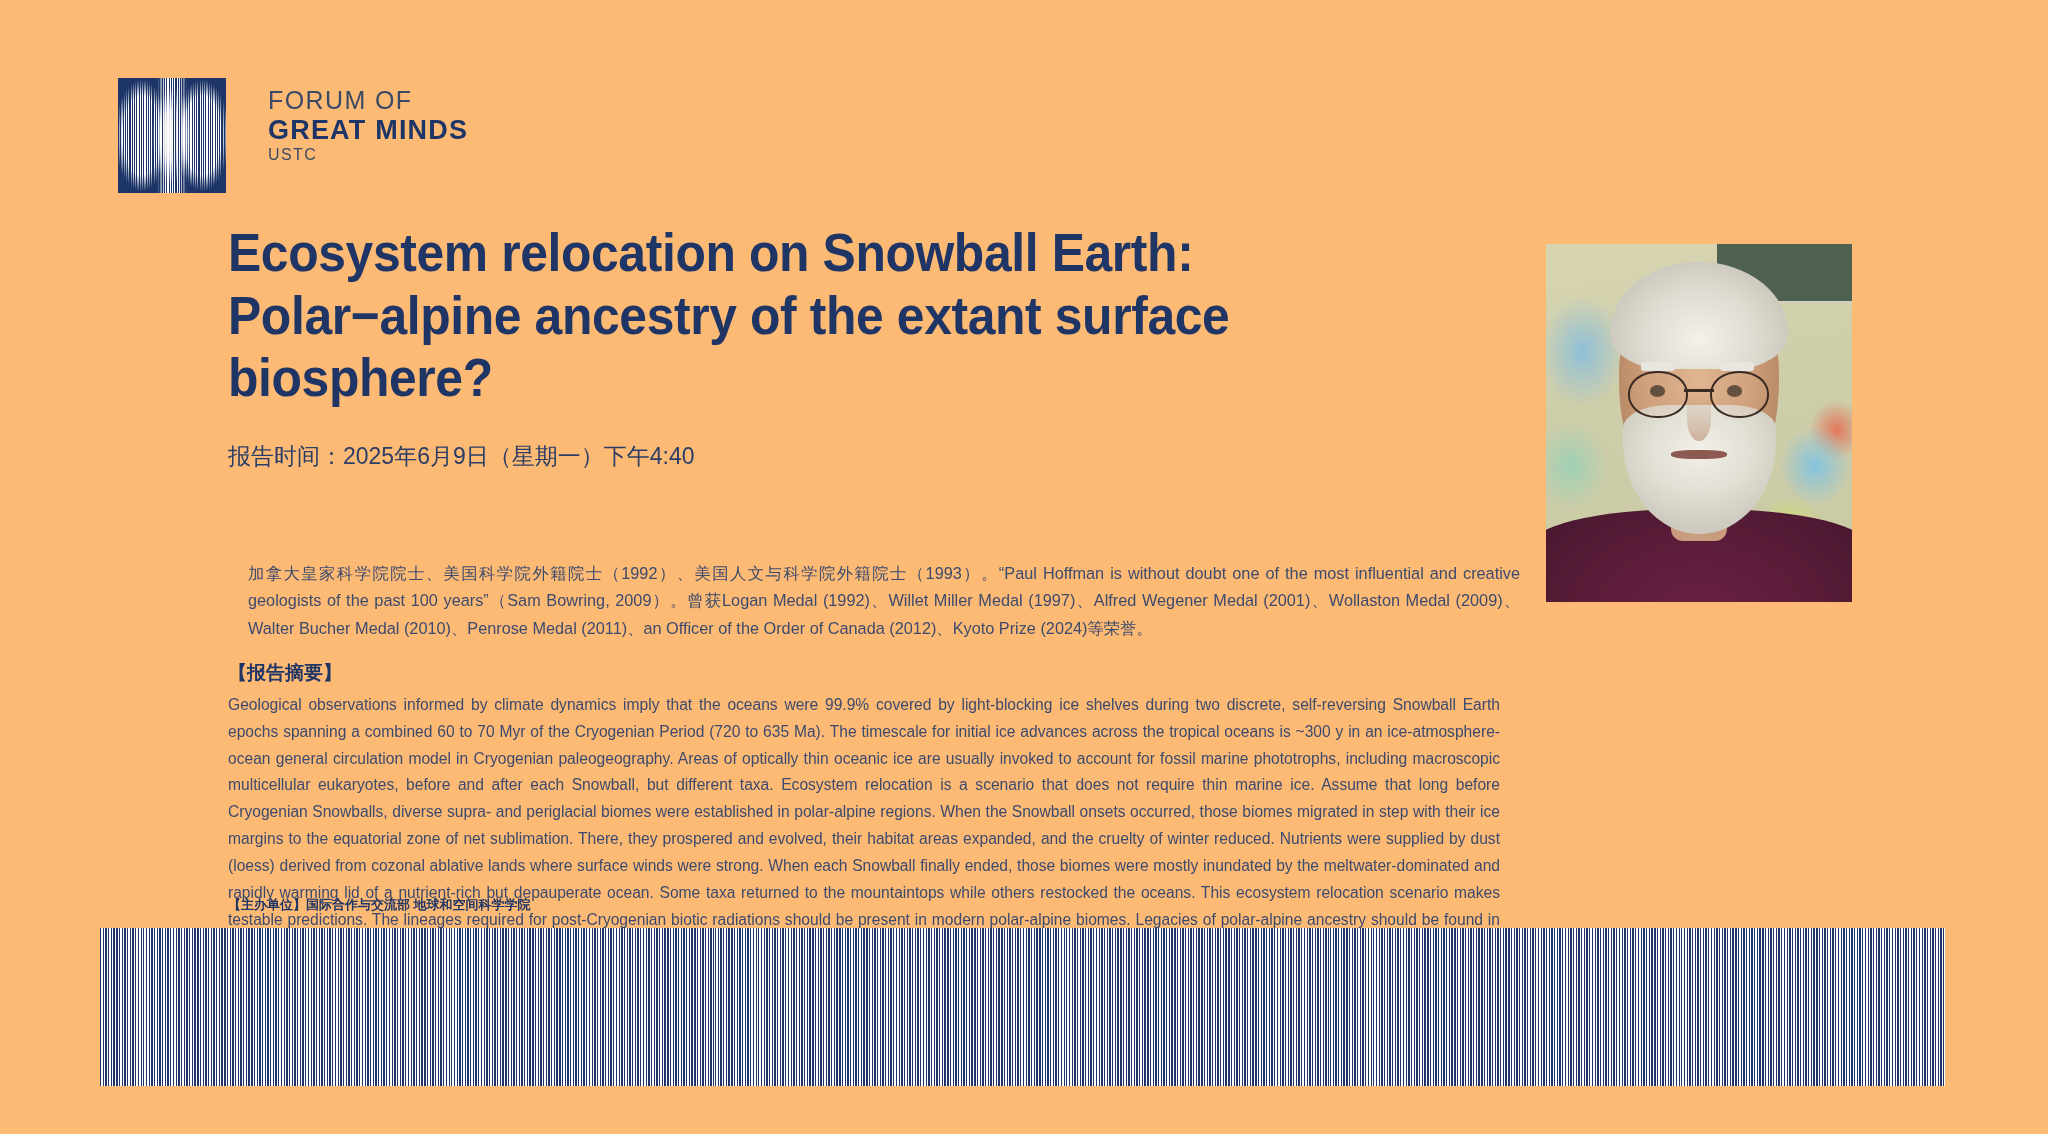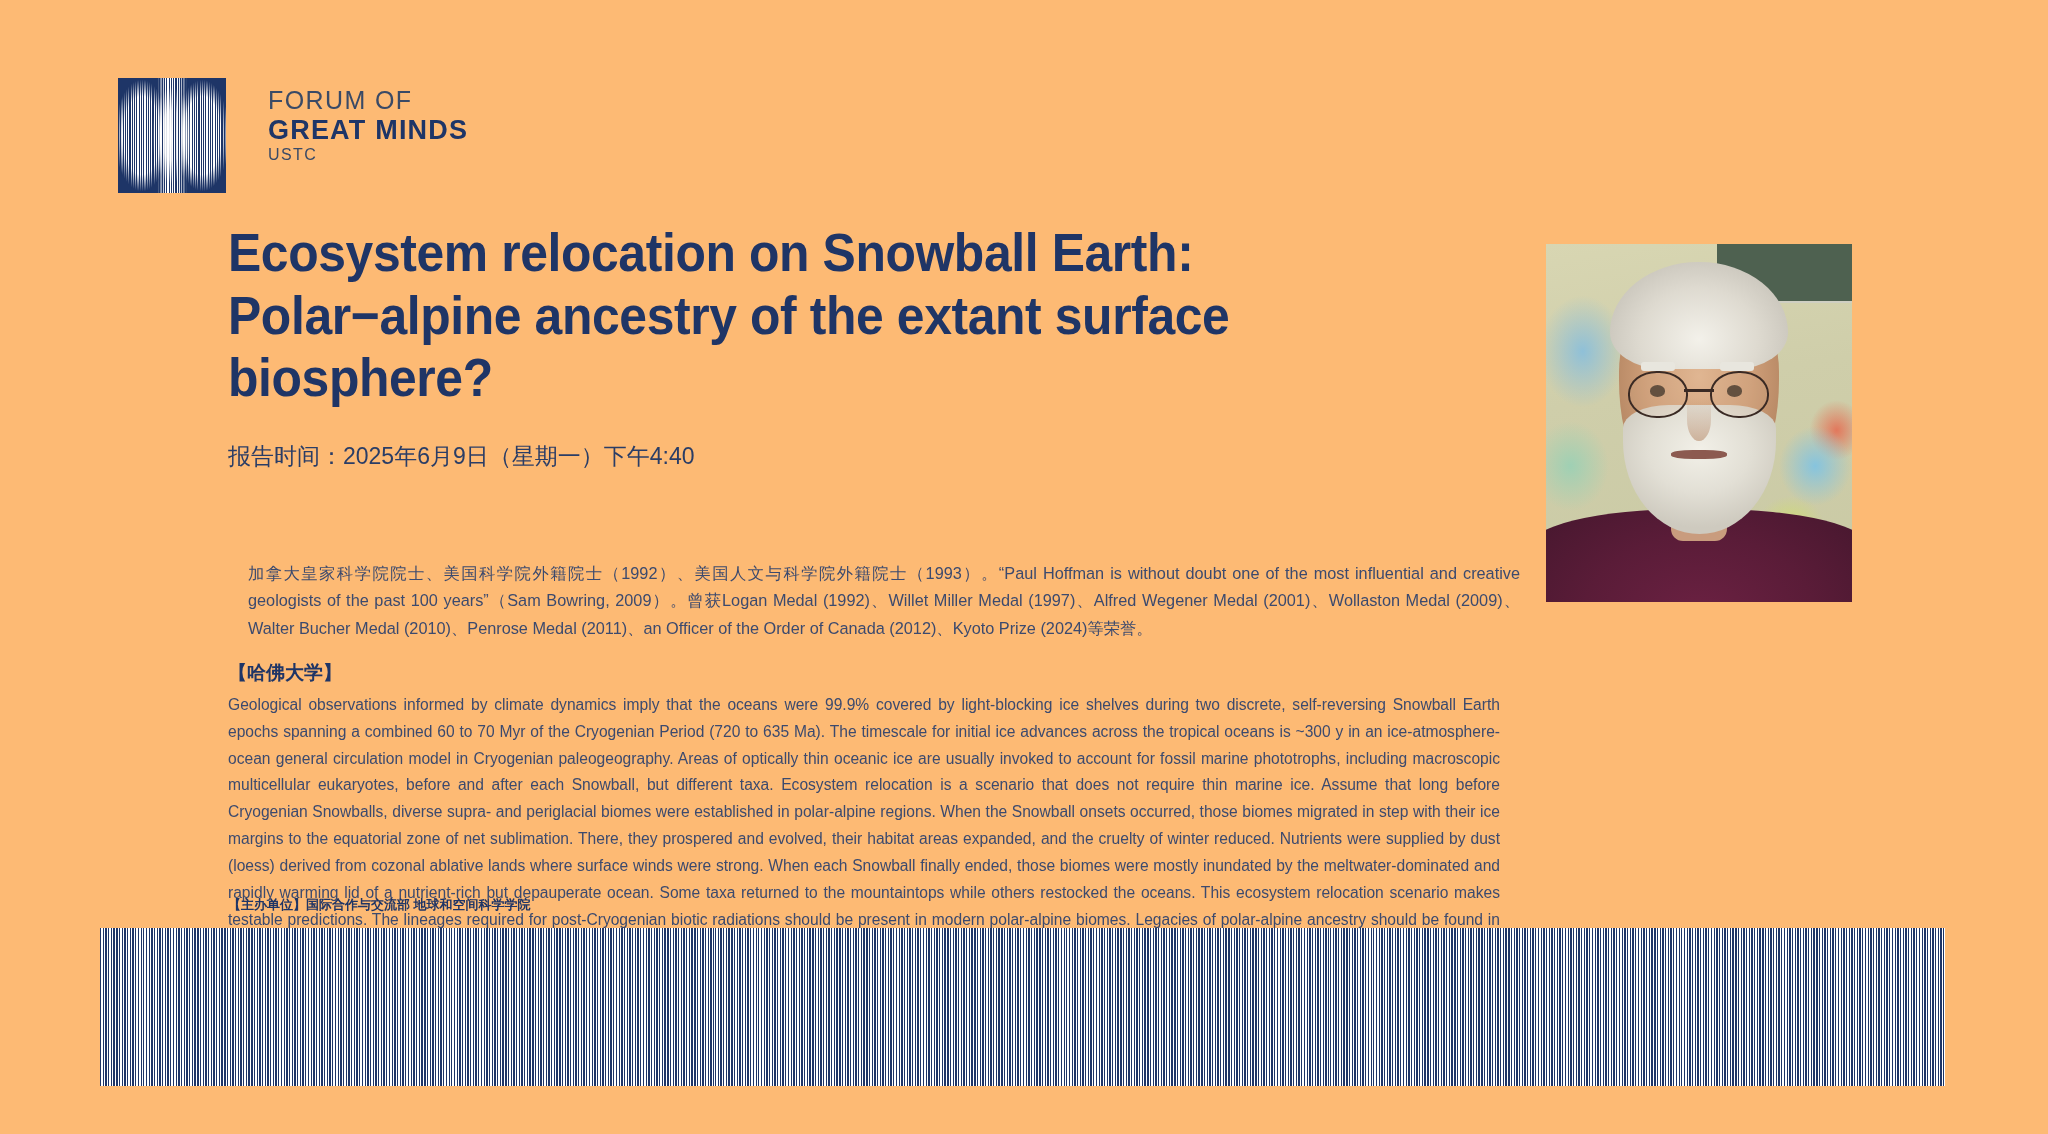--- a/index.html
+++ b/index.html
@@ -381,21 +381,21 @@
   </div>
 
   <div class="title">Ecosystem relocation on Snowball Earth: Polar−alpine ancestry of the extant surface biosphere?</div>
 
   <div class="meta">
     <div>报告时间：2025年6月9日（星期一）下午4:40</div>
   </div>
 
   <div class="bio">加拿大皇家科学院院士、美国科学院外籍院士（1992）、美国人文与科学院外籍院士（1993）。“Paul Hoffman is without doubt one of the most influential and creative geologists of the past 100 years”（Sam Bowring, 2009）。曾获Logan Medal (1992)、Willet Miller Medal (1997)、Alfred Wegener Medal (2001)、Wollaston Medal (2009)、Walter Bucher Medal (2010)、Penrose Medal (2011)、an Officer of the Order of Canada (2012)、Kyoto Prize (2024)等荣誉。</div>
 
-  <div class="abstract-head">【哈佛大学】</div>
+  <div class="abstract-head">【报告摘要】</div>
   <div class="abstract-body">Geological observations informed by climate dynamics imply that the oceans were 99.9% covered by light-blocking ice shelves during two discrete, self-reversing Snowball Earth epochs spanning a combined 60 to 70 Myr of the Cryogenian Period (720 to 635 Ma). The timescale for initial ice advances across the tropical oceans is ~300 y in an ice-atmosphere-ocean general circulation model in Cryogenian paleogeography. Areas of optically thin oceanic ice are usually invoked to account for fossil marine phototrophs, including macroscopic multicellular eukaryotes, before and after each Snowball, but different taxa. Ecosystem relocation is a scenario that does not require thin marine ice. Assume that long before Cryogenian Snowballs, diverse supra- and periglacial biomes were established in polar-alpine regions. When the Snowball onsets occurred, those biomes migrated in step with their ice margins to the equatorial zone of net sublimation. There, they prospered and evolved, their habitat areas expanded, and the cruelty of winter reduced. Nutrients were supplied by dust (loess) derived from cozonal ablative lands where surface winds were strong. When each Snowball finally ended, those biomes were mostly inundated by the meltwater-dominated and rapidly warming lid of a nutrient-rich but depauperate ocean. Some taxa returned to the mountaintops while others restocked the oceans. This ecosystem relocation scenario makes testable predictions. The lineages required for post-Cryogenian biotic radiations should be present in modern polar-alpine biomes. Legacies of polar-alpine ancestry should be found in the genomes of living organisms.</div>
 
   <div class="organizer">【主办单位】国际合作与交流部  地球和空间科学学院</div>
 
   <div class="portrait">
     <div class="bg-map"></div>
     <div class="board"></div>
     <div class="shirt"></div>
     <div class="neck"></div>
     <div class="face"></div>

